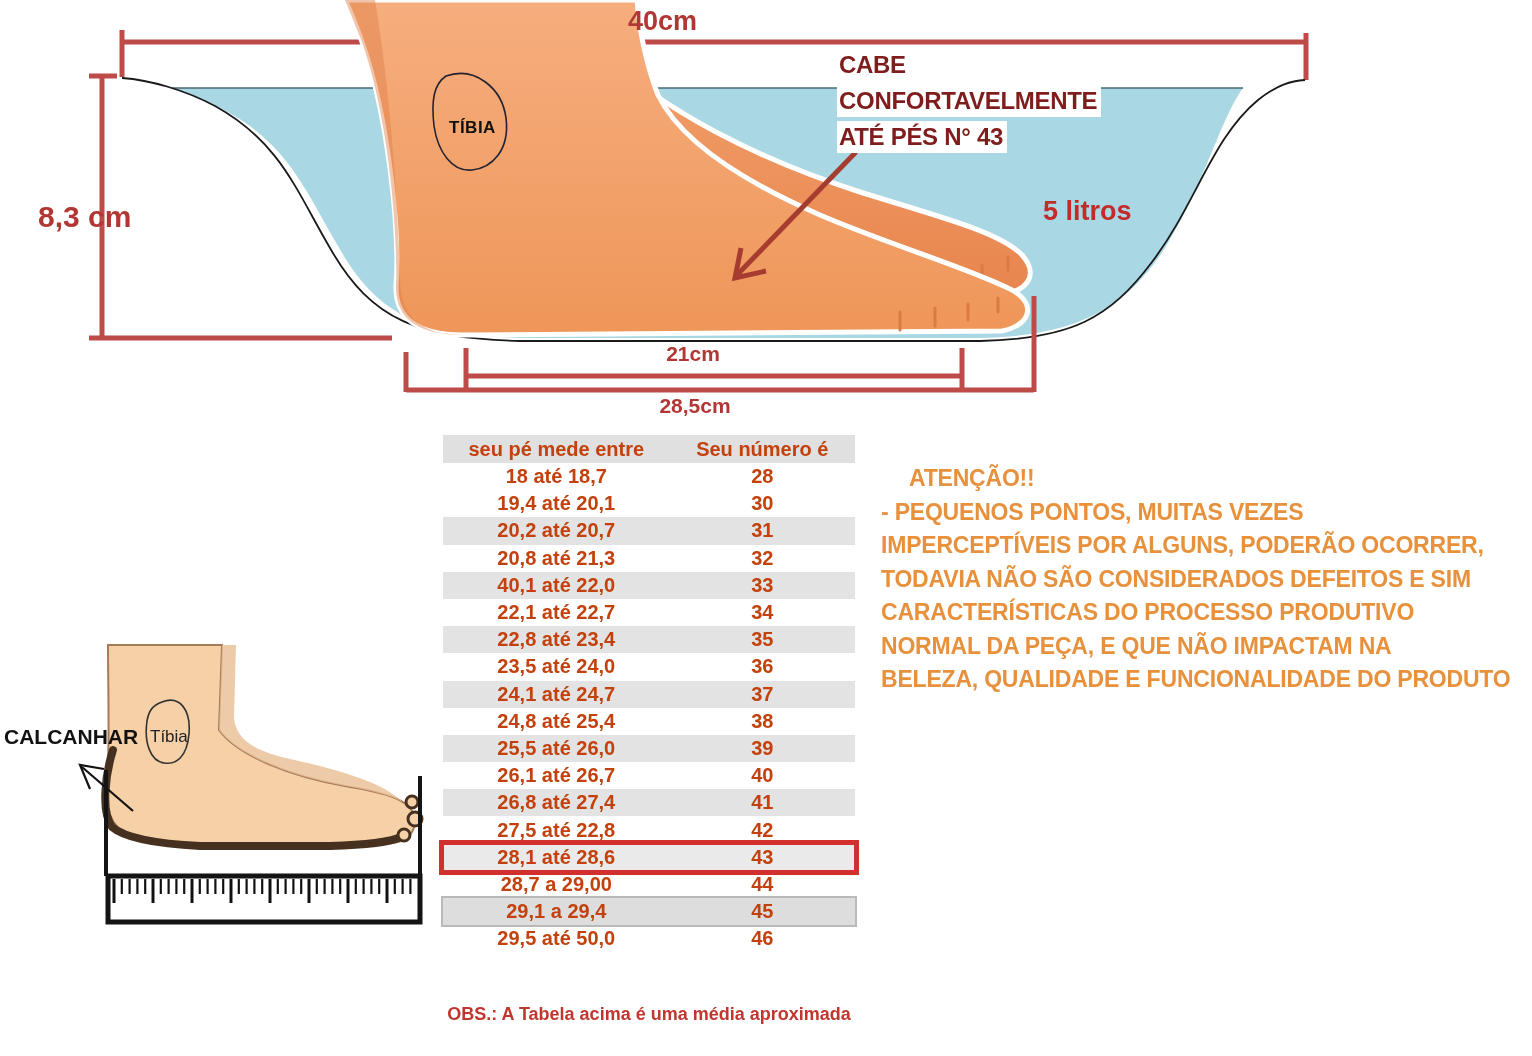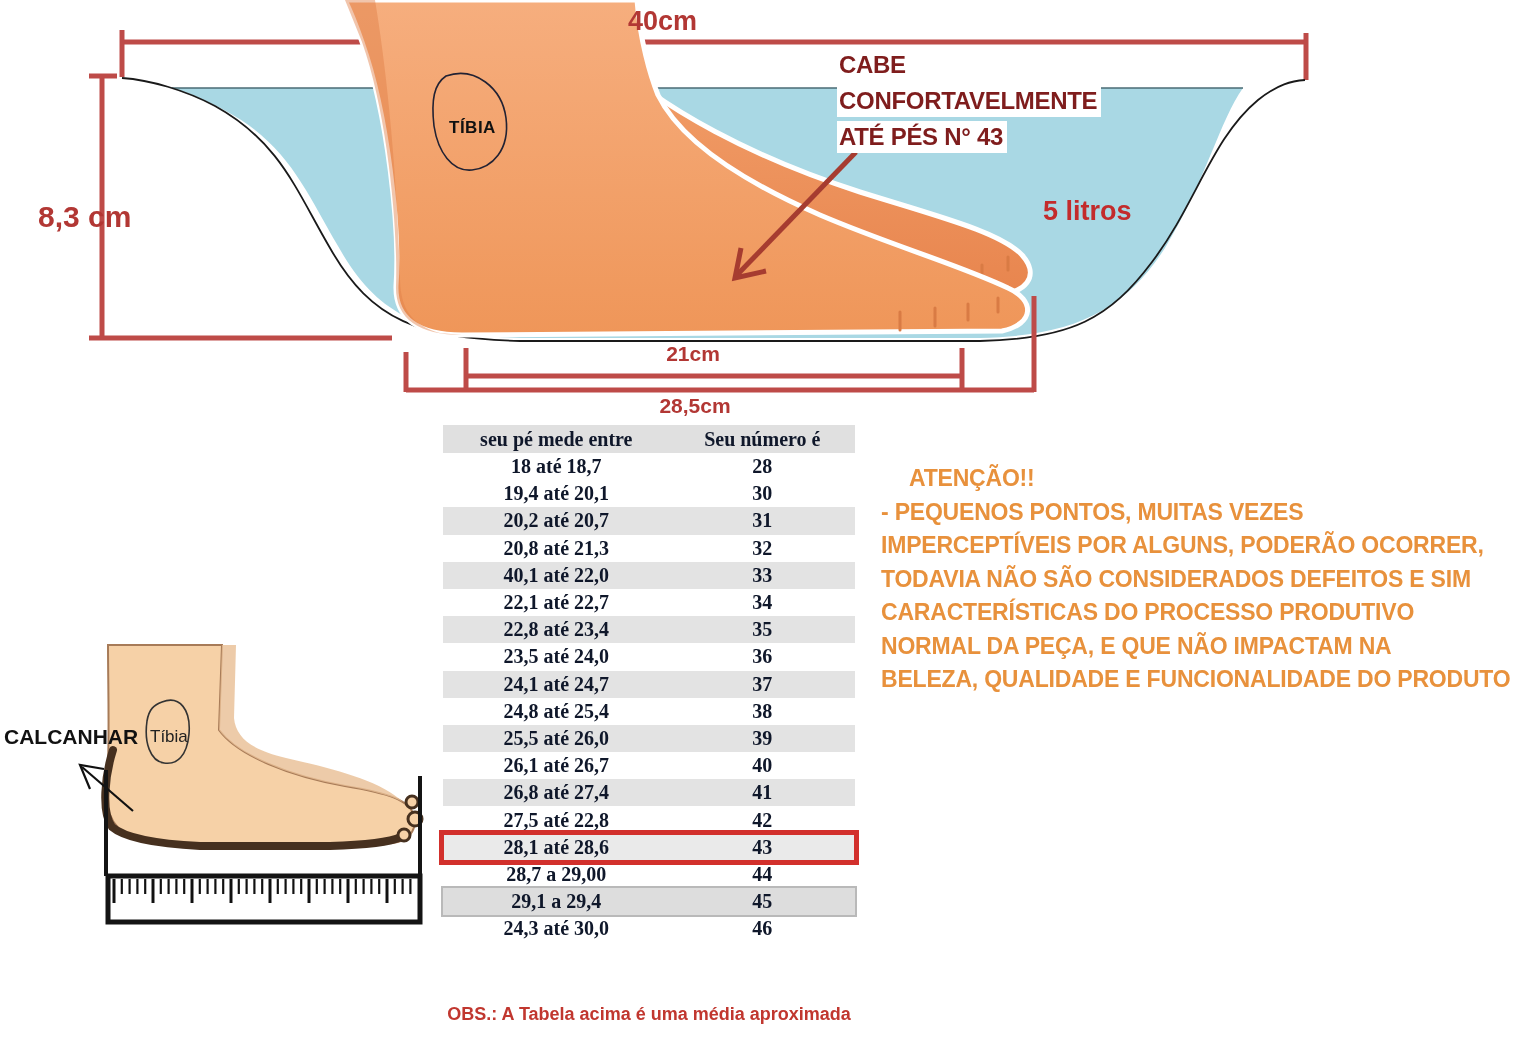--- a/index.html
+++ b/index.html
@@ -19,21 +19,21 @@
   #fits-note .fl{
     width:max-content;background:#fff;padding:1px 4px 2px 2px;margin-bottom:4px;
     color:#7f1d1d;font-weight:bold;font-size:24px;line-height:29px;letter-spacing:-0.3px;
   }
   #capacity-label{left:1043px;top:164px;font-size:27px;font-weight:bold;color:#C32B2B;margin-top:32px;}
   #tibia-top-label{left:449px;top:118px;font-size:17px;font-weight:bold;color:#111;letter-spacing:0.5px;}
   
   #heel-label{left:4px;top:725px;font-size:21px;font-weight:bold;color:#111;}
   #tibia-small-label{left:150px;top:727px;font-size:17px;color:#222;}
   
-  #size-table{position:absolute;left:443px;top:425px;width:412px;color:#0f172a;font-family:Liberation Serif, serif;}
+  #size-table{position:absolute;left:443px;top:435px;width:412px;color:#c2410c;}
   .trow{
     display:grid;grid-template-columns:55% 45%;align-items:center;text-align:center;
     height:27.2px;font-size:20px;font-weight:bold;background:#fff;
   }
   .trow.thead{height:28px;background:#E0E0E0;}
   .trow.alt{background:#E3E3E3;}
   .trow.hl-red{outline:5px solid #D2302C;outline-offset:-1px;position:relative;z-index:2;background:#EAEAEA;}
   .trow.hl-gray{outline:2px solid #B9B9B9;position:relative;z-index:1;background:#DDDDDD;}
   #table-note{left:443px;top:1004px;width:412px;text-align:center;
     color:#C1372F;font-weight:bold;font-size:18px;}
@@ -249,21 +249,21 @@
           <div>28,7 a 29,00</div>
           <div>44</div>
         </div>
 
         <div class="trow alt hl-gray">
           <div>29,1 a 29,4</div>
           <div>45</div>
         </div>
 
         <div class="trow">
-          <div>24,3 até 30,0</div>
+          <div>29,5 até 50,0</div>
           <div>46</div>
         </div>
       </div>
   </div>
   <div class="abs" id="table-note">OBS.: A Tabela acima é uma média aproximada</div>
 
   <div class="abs" id="warning">
     <div class="w-title">ATENÇÃO!!</div>
     <div>
 

